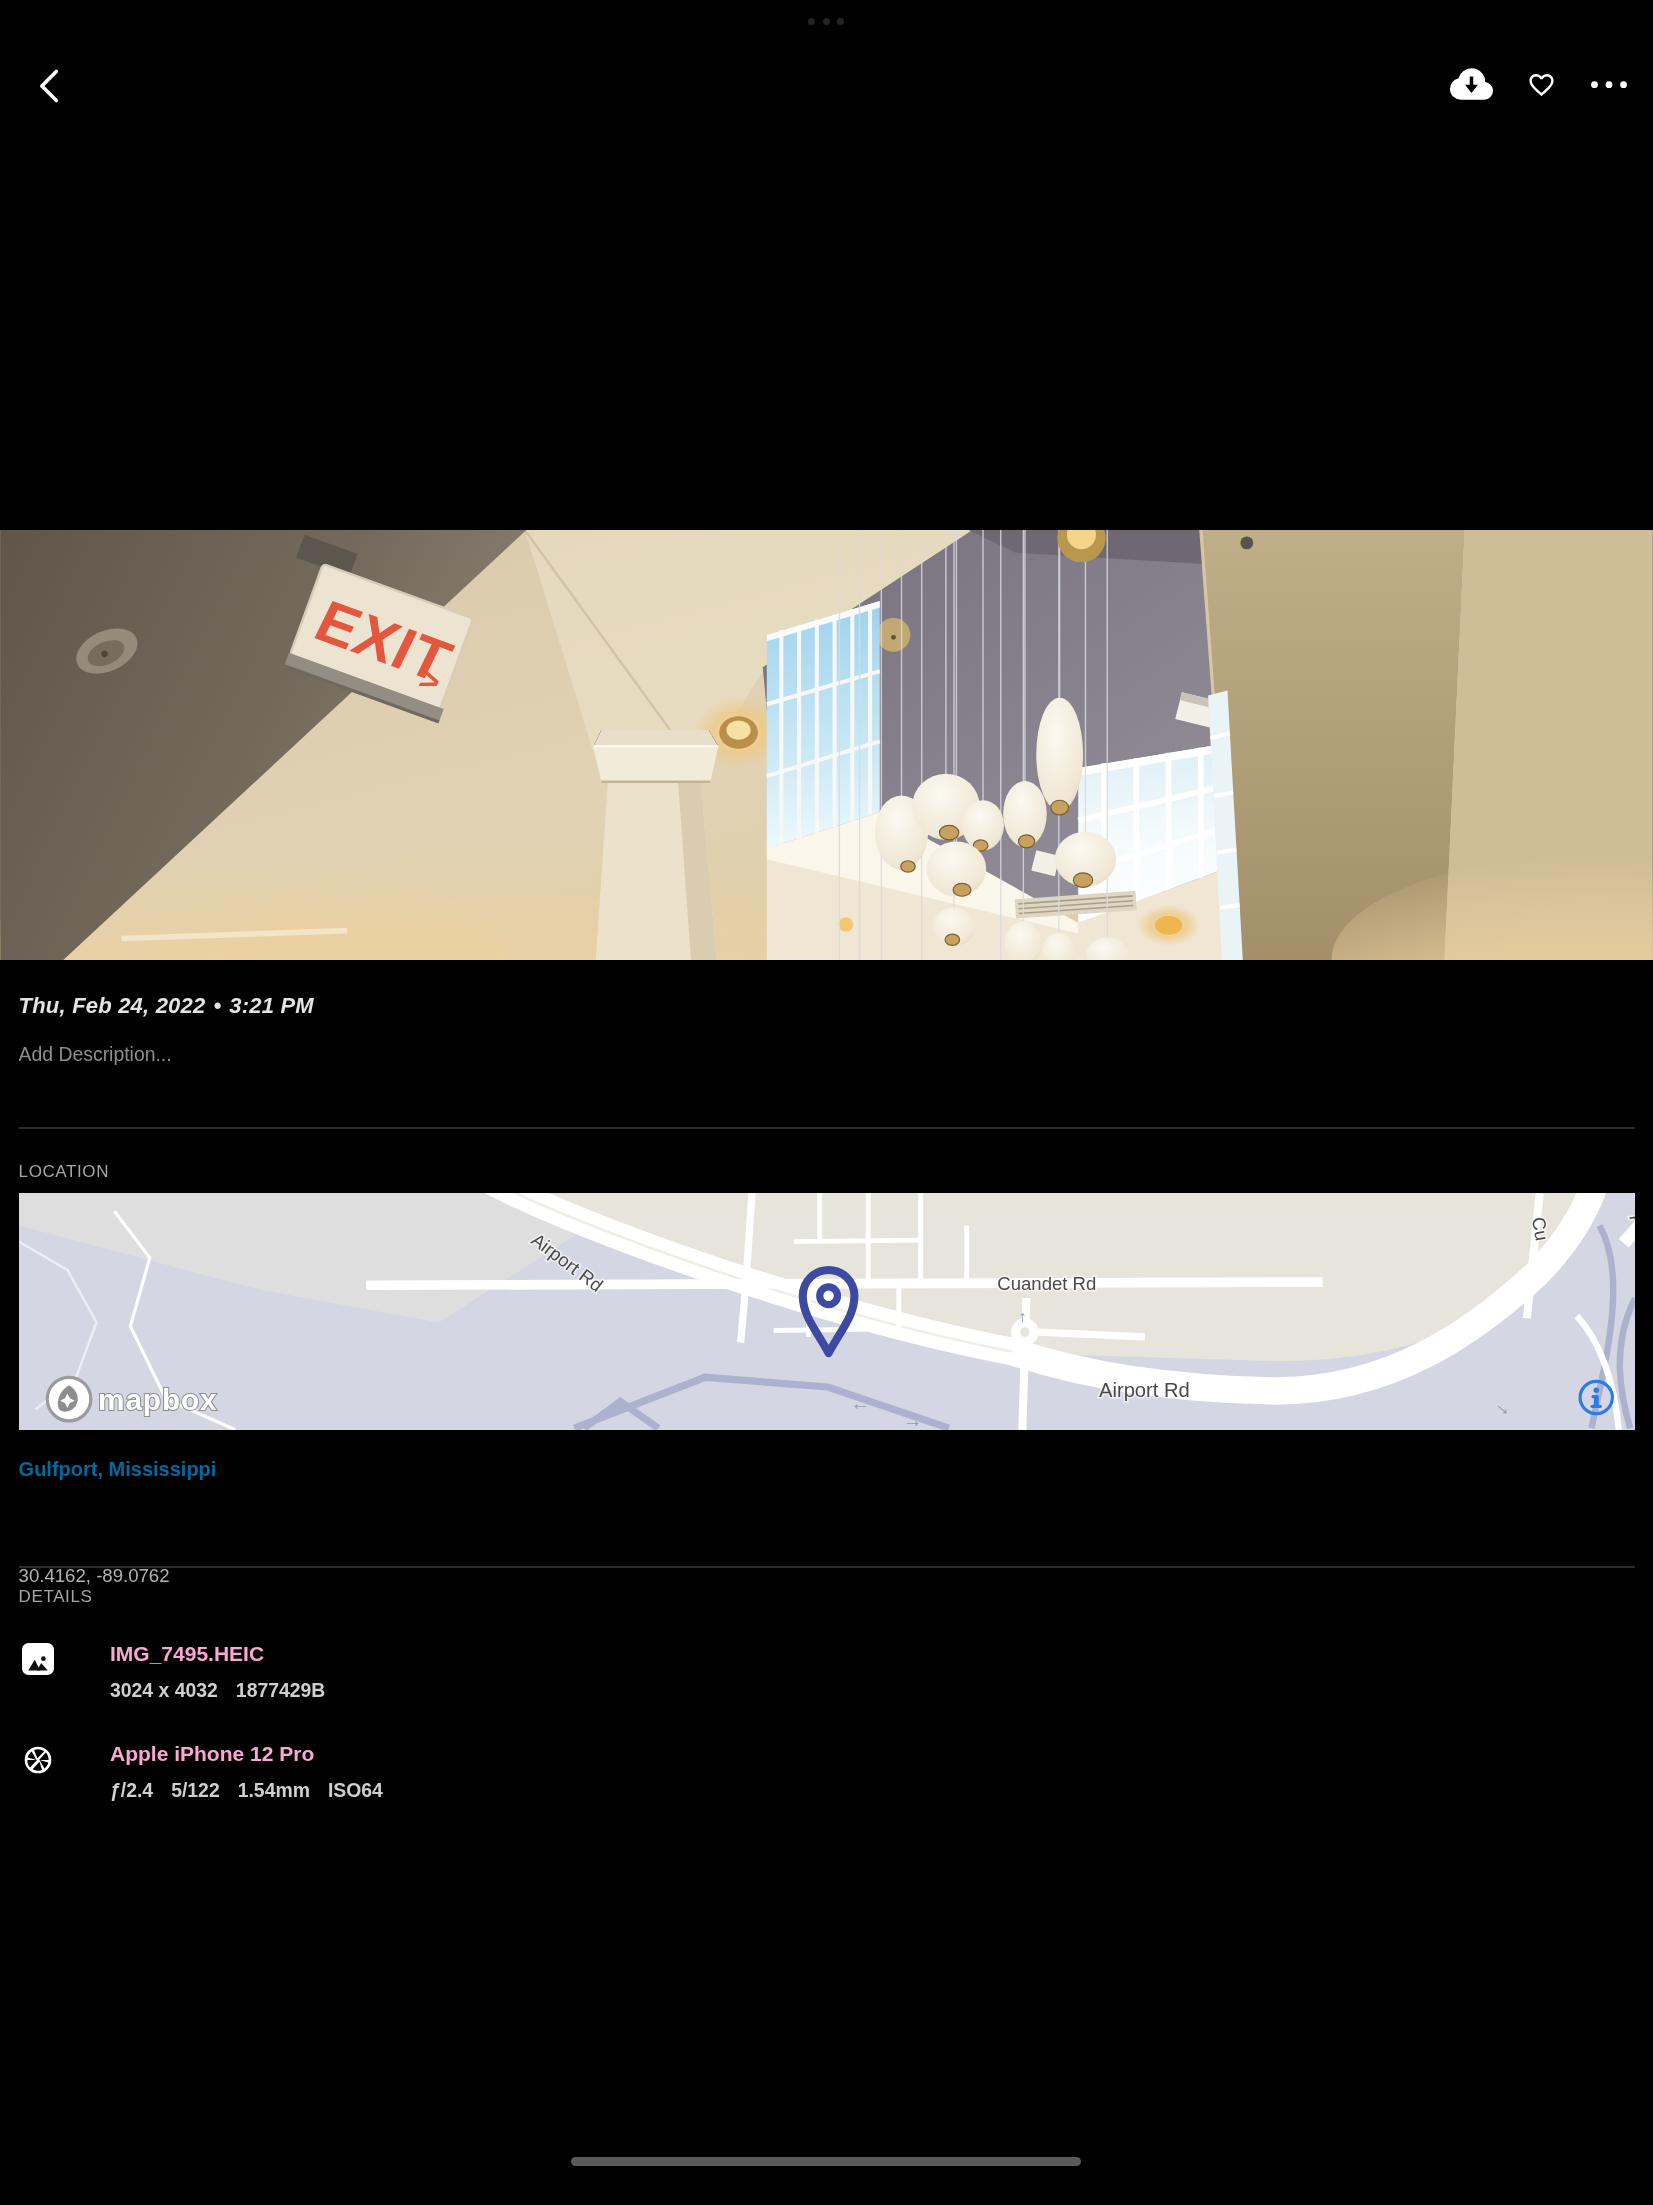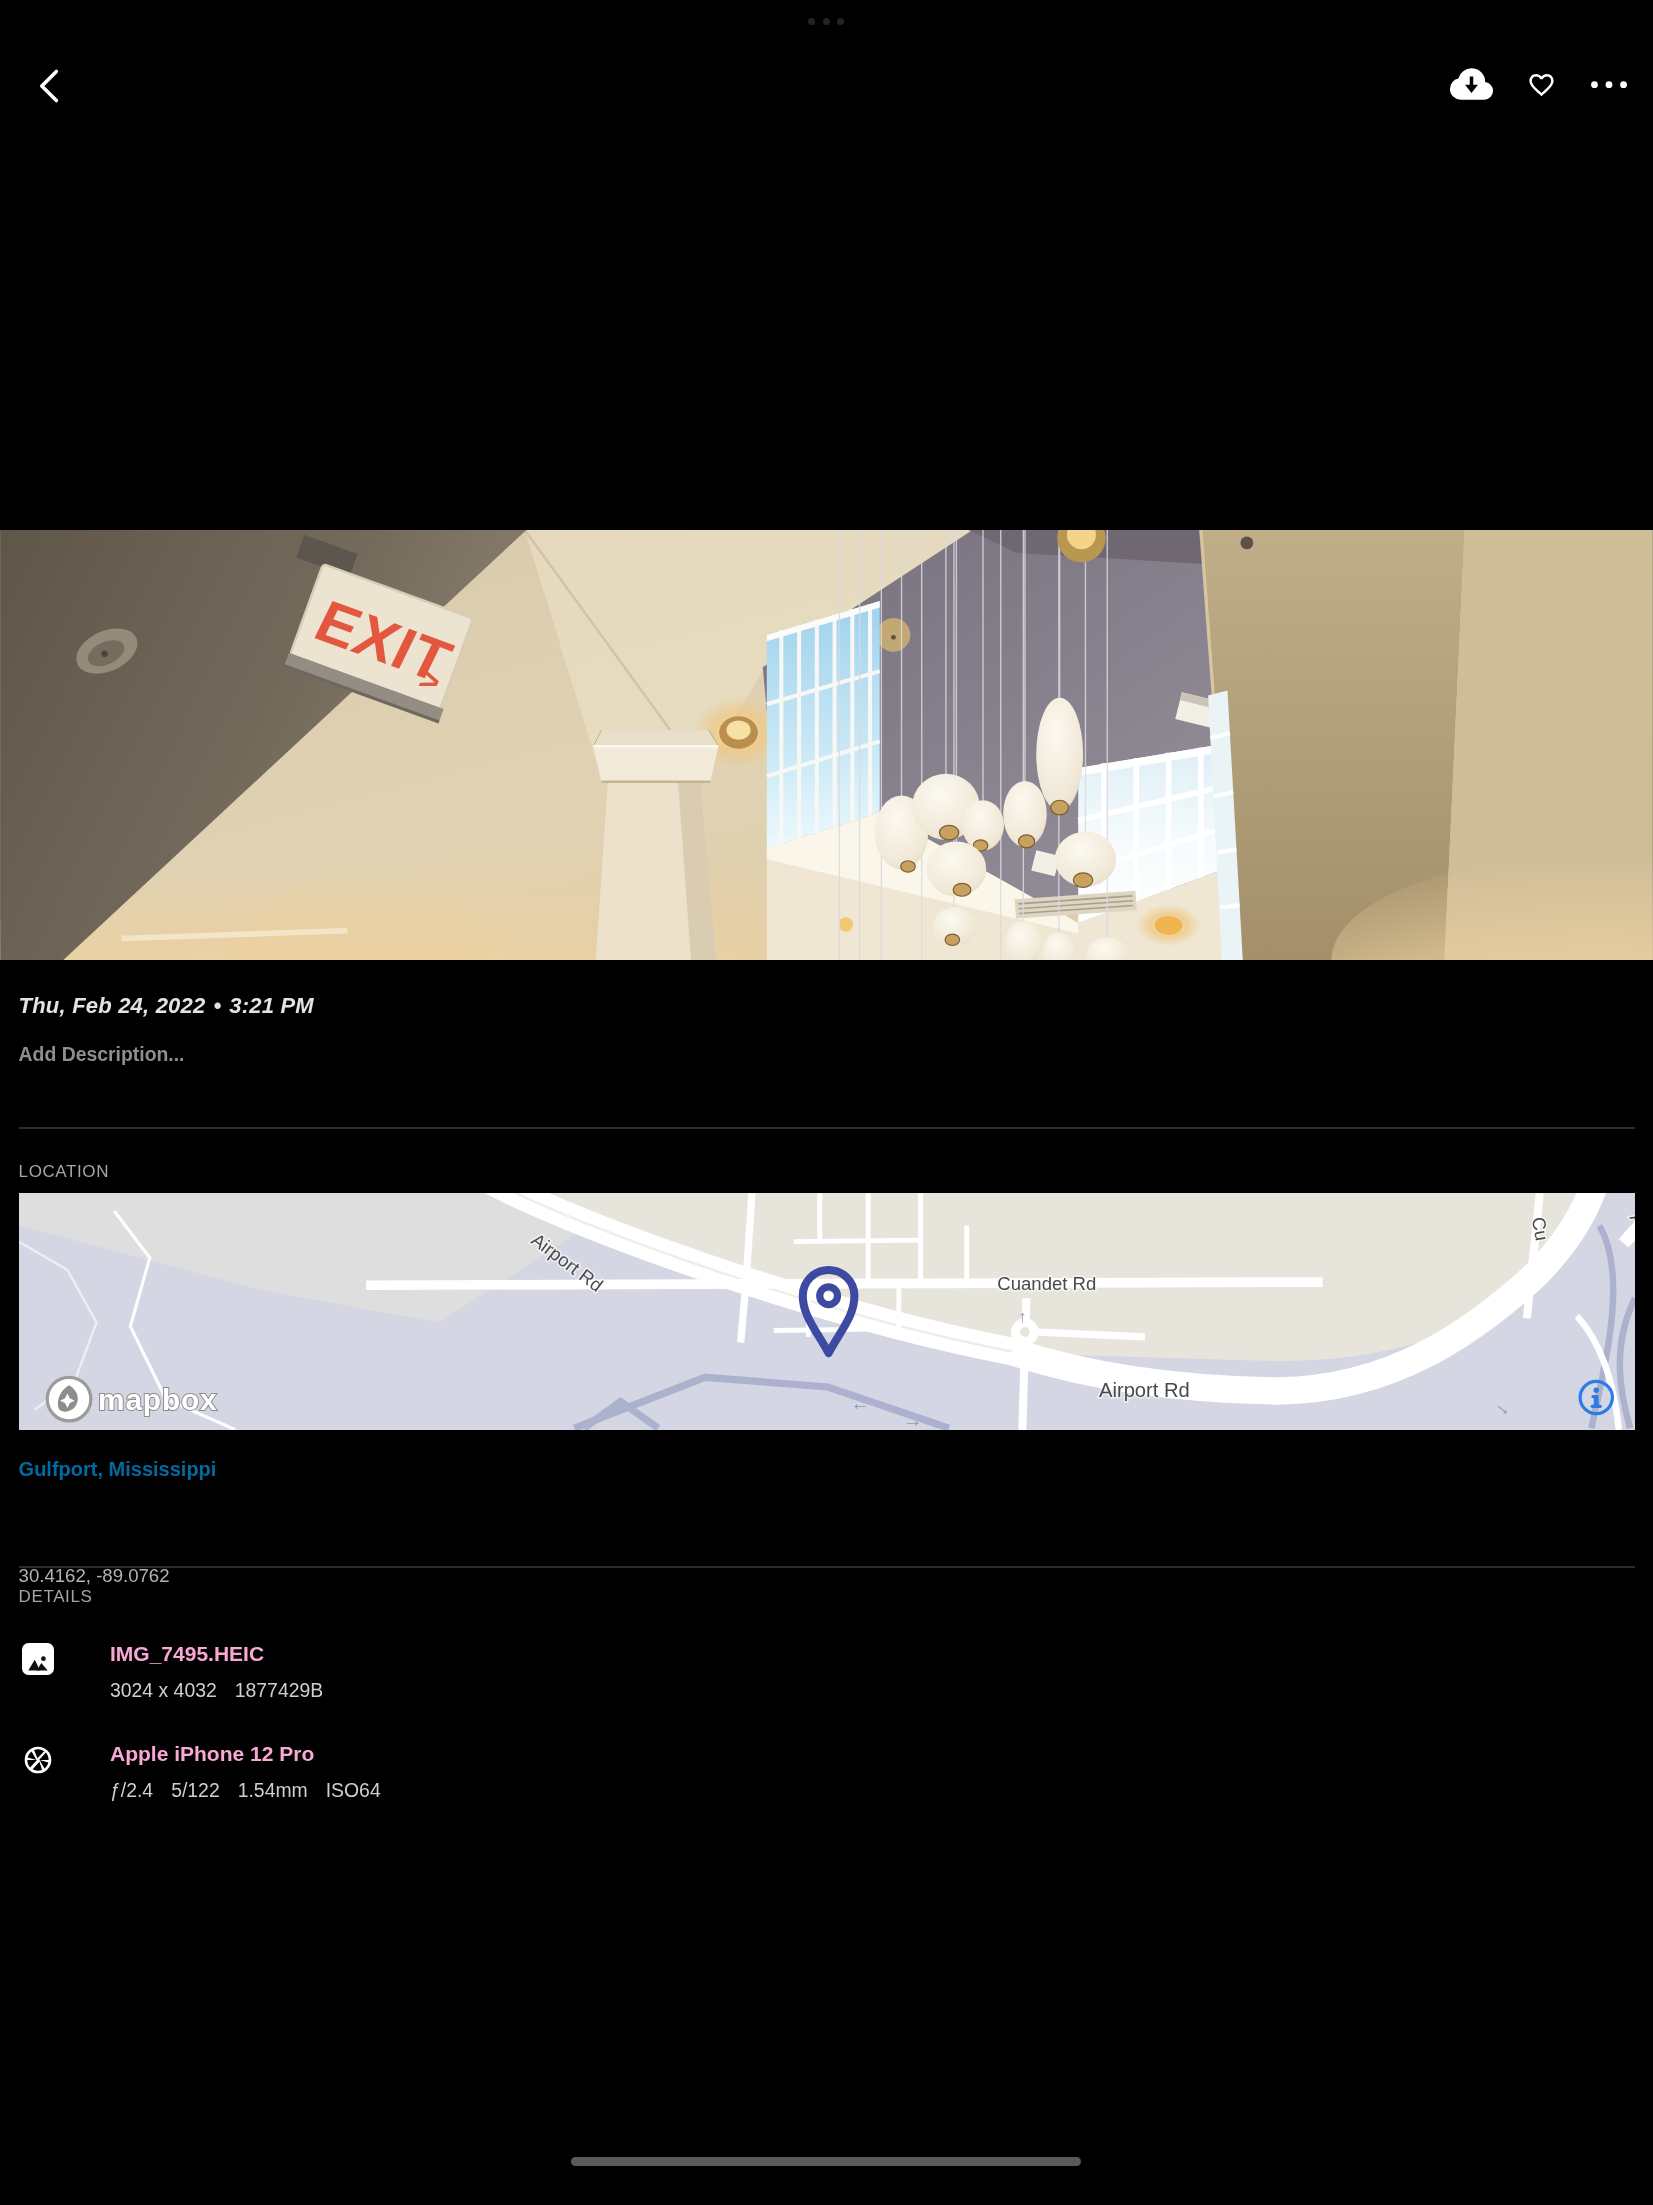--- a/index.html
+++ b/index.html
@@ -12,34 +12,34 @@
   
   .icon-btn{background:none;border:none;padding:0;cursor:pointer;display:block;}
   .back-btn{left:32px;top:65px;width:39px;height:42px;}
   .tb-right{right:22.6px;top:63px;display:flex;align-items:center;gap:32px;height:45px;}
   
   .photo{left:0;top:530px;width:1653px;height:430px;}
   
   .date-row{left:18.6px;top:993px;font-size:22px;font-weight:600;color:#e3e3e3;letter-spacing:0.2px;font-style:italic;}
   .date-row .sep{margin:0 8px;color:#e3e3e3;}
   .desc-input{left:18.6px;top:1043px;width:969px;background:transparent;border:none;outline:none;
-              font-size:19.4px;color:#737373;font-family:"Liberation Sans",sans-serif;padding:0;font-weight:bold;}
+              font-size:19.4px;color:#737373;font-family:"Liberation Sans",sans-serif;padding:0;}
   .desc-input::placeholder{color:#8e8e8e;}
   .divider{left:18.6px;width:1616px;height:1.6px;background:#2c2c2c;}
   .sec-label{left:18.6px;font-size:17px;color:#a5a5a5;letter-spacing:0.6px;font-weight:400;text-align:center;}
   
   .map{left:18.6px;top:1193px;width:1616px;height:237px;background:#d4d6e3;overflow:hidden;cursor:pointer;}
   
   .place{left:18.6px;top:1458px;font-size:20px;font-weight:700;color:#0369a1;}
   .coords{left:18.6px;top:1565px;font-size:18.6px;color:#b3b3b3;}
   
   .d-icon{left:22px;width:32px;height:32px;}
   .d-title{left:110px;font-size:21px;font-weight:600;color:#f9a8d4;}
   .d-sub{left:110px;font-size:19.4px;color:#cfcfcf;}
-  .d-sub span{margin-right:18px;}
+  .d-sub span{margin-right:18px;font-weight:bold;}
   .img-chip{background:#fff;border-radius:6.5px;width:32px;height:32px;display:flex;align-items:flex-end;justify-content:center;}
   
   .home-bar{left:571px;top:2157px;width:510px;height:9px;border-radius:4.8px;background:#5a5a5a;cursor:grab;}
   text{font-family:"Liberation Sans",sans-serif;}
 </style>
 </head>
 <body>
 
 <div class="abs sys-dots">
     <i></i>

